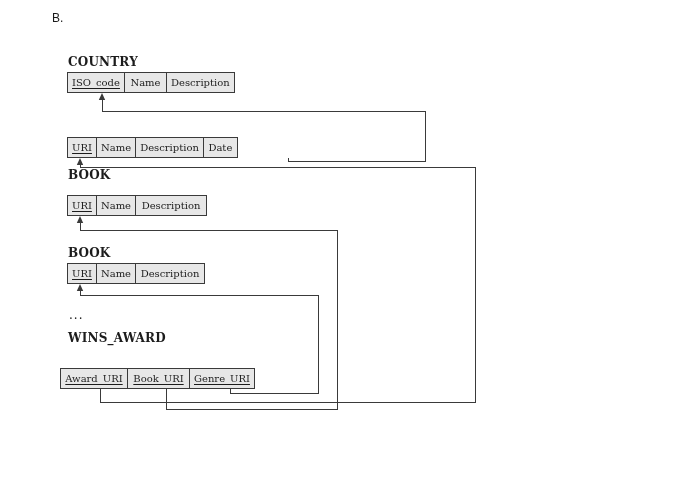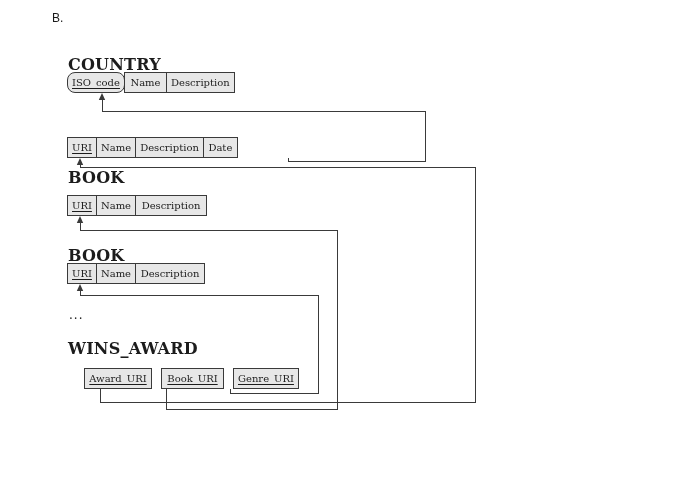--- a/index.html
+++ b/index.html
@@ -5,21 +5,21 @@
   html,body { margin:0; padding:0; background:#ffffff; }
   .stage {
     position:relative; width:700px; height:480px; background:#ffffff;
     font-family:"DejaVu Serif", serif; overflow:hidden;
   }
   .fig-label {
     position:absolute; left:52px; top:11px;
     font-family:"Liberation Sans", sans-serif; font-size:12px; color:#1a1a1a;
   }
   .tbl-title {
-    position:absolute; font-weight:bold; font-size:16px; color:#1c1c1c;
+    position:absolute; font-weight:bold; font-size:12px; color:#1c1c1c;
     letter-spacing:0.2px; white-space:nowrap;
   }
   .tbl-row { position:absolute; display:flex; }
   .cell {
     display:inline-flex; align-items:center; justify-content:center;
     box-sizing:border-box; height:21px; padding:0 4px;
     border:1px solid #3a3a3a; background:#e7e7e7;
     font-size:10px; color:#1c1c1c; white-space:nowrap;
   }
   .cell + .cell { margin-left:-1px; }
@@ -31,21 +31,21 @@
   #overlay { position:absolute; left:0; top:0; pointer-events:none; }
 </style>
 </head>
 <body>
 
 <div class="stage">
   <span class="fig-label">B.</span>
   <div id="diagram">
       <div class="tbl-title" style="left: 68px; top: 55px;">COUNTRY</div>
       <div class="tbl-row" style="left: 67px; top: 72px;">
-        <span class="cell pk" style="min-width: 52px; border-radius: 8px;">ISO_code</span>
+        <span class="cell pk" style="min-width: 52px;">ISO_code</span>
         <span class="cell" style="min-width: 43px;">Name</span>
         <span class="cell" style="min-width: 66px;">Description</span>
       </div>
       <div class="tbl-title" style="left: 80px; top: 120px; margin-top: 16px;">AWARD</div>
       <div class="tbl-row" style="left: 67px; top: 137px;">
         <span class="cell pk" style="min-width: 30px;">URI</span>
         <span class="cell" style="min-width: 38px;">Name</span>
         <span class="cell" style="min-width: 67px;">Description</span>
         <span class="cell" style="min-width: 35px; text-align: center;">Date</span>
       </div>
@@ -54,22 +54,22 @@
         <span class="cell pk" style="min-width: 25px;">URI</span>
         <span class="cell" style="min-width: 38px;">Name</span>
         <span class="cell" style="min-width: 72px;">Description</span>
       </div>
       <div class="tbl-title" style="left: 68px; top: 246px;">BOOK</div>
       <div class="tbl-row" style="left: 67px; top: 263px;">
         <span class="cell pk" style="min-width: 28px;">URI</span>
         <span class="cell" style="min-width: 37px;">Name</span>
         <span class="cell" style="min-width: 70px;">Description</span>
       </div>
-      <div class="tbl-title" style="left: 68px; top: 339px;">WINS_AWARD</div>
-      <div class="tbl-row" style="left: 84px; top: 368px; gap: 10px;">
+      <div class="tbl-title" style="left: 68px; top: 331px;">WINS_AWARD</div>
+      <div class="tbl-row" style="left: 60px; top: 368px;">
         <span class="cell pk" style="min-width: 68px;">Award_URI</span>
         <span class="cell pk" style="min-width: 63px;">Book_URI</span>
         <span class="cell pk" style="min-width: 65px;">Genre_URI</span>
       </div>
     </div>
   <span class="ellipsis">...</span>
   <svg id="overlay" width="700" height="480" viewBox="0 0 700 480" shape-rendering="crispEdges">
       <polyline points="288,158 288,161 425,161 425,111 102,111 102,99" fill="none" stroke="#3a3a3a" stroke-width="1"></polyline>
       <polygon points="102,93 98.8,100 105.2,100" fill="#3a3a3a" shape-rendering="auto"></polygon>
       <polyline points="100,389 100,402 475,402 475,167 80,167 80,164" fill="none" stroke="#3a3a3a" stroke-width="1"></polyline>

